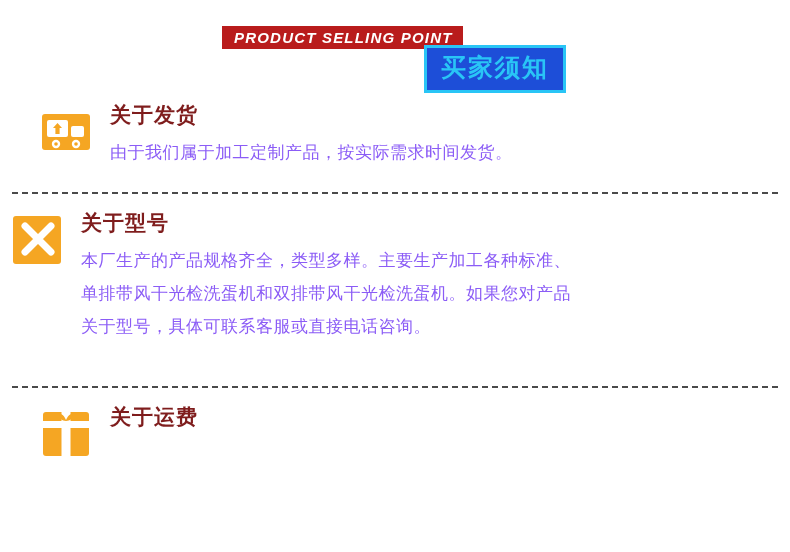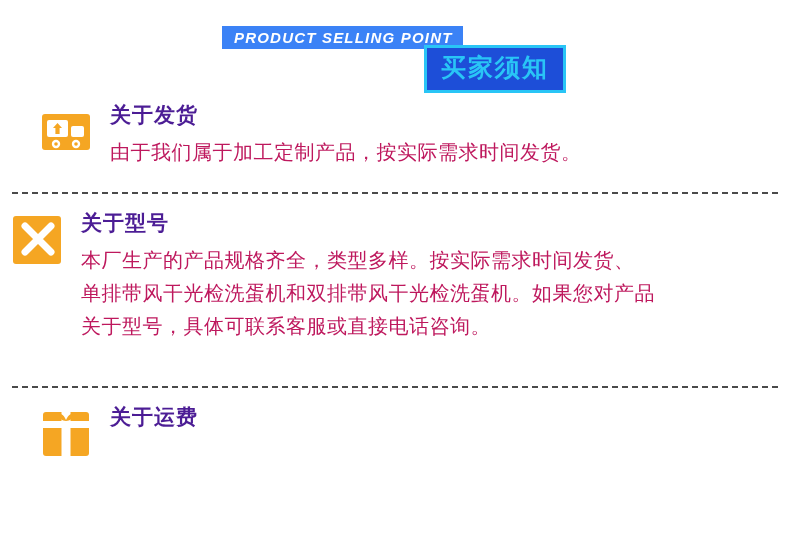--- a/index.html
+++ b/index.html
@@ -23,21 +23,21 @@
 
   
   .header {
     position: relative;
     height: 96px;
   }
   .header-en {
     position: absolute;
     left: 222px;
     top: 26px;
-    background: #3b82f6;
+    background: #b91c1c;
     color: #ffffff;
     font-size: 15px;
     font-weight: bold;
     font-style: italic;
     letter-spacing: 1.2px;
     padding: 4px 10px 4px 12px;
     line-height: 15px;
     white-space: nowrap;
   }
   .header-cn-box {
@@ -74,31 +74,31 @@
     margin-top: 4px;
   }
   .icon-wrap svg {
     display: block;
   }
   .sec-body {
     flex: 1 1 auto;
     padding-top: 0px;
   }
   .sec-title {
-    color: #4c1d95;
+    color: #7f1d1d;
     font-size: 21px;
     font-weight: bold;
     line-height: 26px;
     letter-spacing: 1px;
     margin-bottom: 8px;
     font-family: "DejaVu Sans", "Liberation Sans", sans-serif;
   }
   .sec-text {
-    color: #be185d;
-    font-size: 20px;
+    color: #8b5cf6;
+    font-size: 17px;
     line-height: 33px;
     letter-spacing: 0.5px;
     font-family: "DejaVu Sans", "Liberation Sans", sans-serif;
     max-width: 640px;
   }
 
   
   .divider {
     height: 0;
     border-top: 2px dashed #2b2b2b;
@@ -147,21 +147,21 @@
 
   <div class="section sec2">
     <div class="icon-wrap">
       <svg width="52" height="52" viewBox="0 0 52 52">
         <rect x="2" y="2" width="48" height="48" rx="3" fill="#f5a623"></rect>
         <path d="M14 12 L40 38 M40 12 L14 38" stroke="#ffffff" stroke-width="7" stroke-linecap="round"></path>
       </svg>
     </div>
     <div class="sec-body">
       <div class="sec-title">关于型号</div>
-      <div class="sec-text">本厂生产的产品规格齐全，类型多样。按实际需求时间发货、</div>
+      <div class="sec-text">本厂生产的产品规格齐全，类型多样。主要生产加工各种标准、</div>
       <div class="sec-text">单排带风干光检洗蛋机和双排带风干光检洗蛋机。如果您对产品</div>
       <div class="sec-text">关于型号，具体可联系客服或直接电话咨询。</div>
     </div>
   </div>
 
   <div class="divider div2"></div>
 
   <div class="section sec3">
     <div class="icon-wrap">
       <svg width="52" height="52" viewBox="0 0 52 52">

